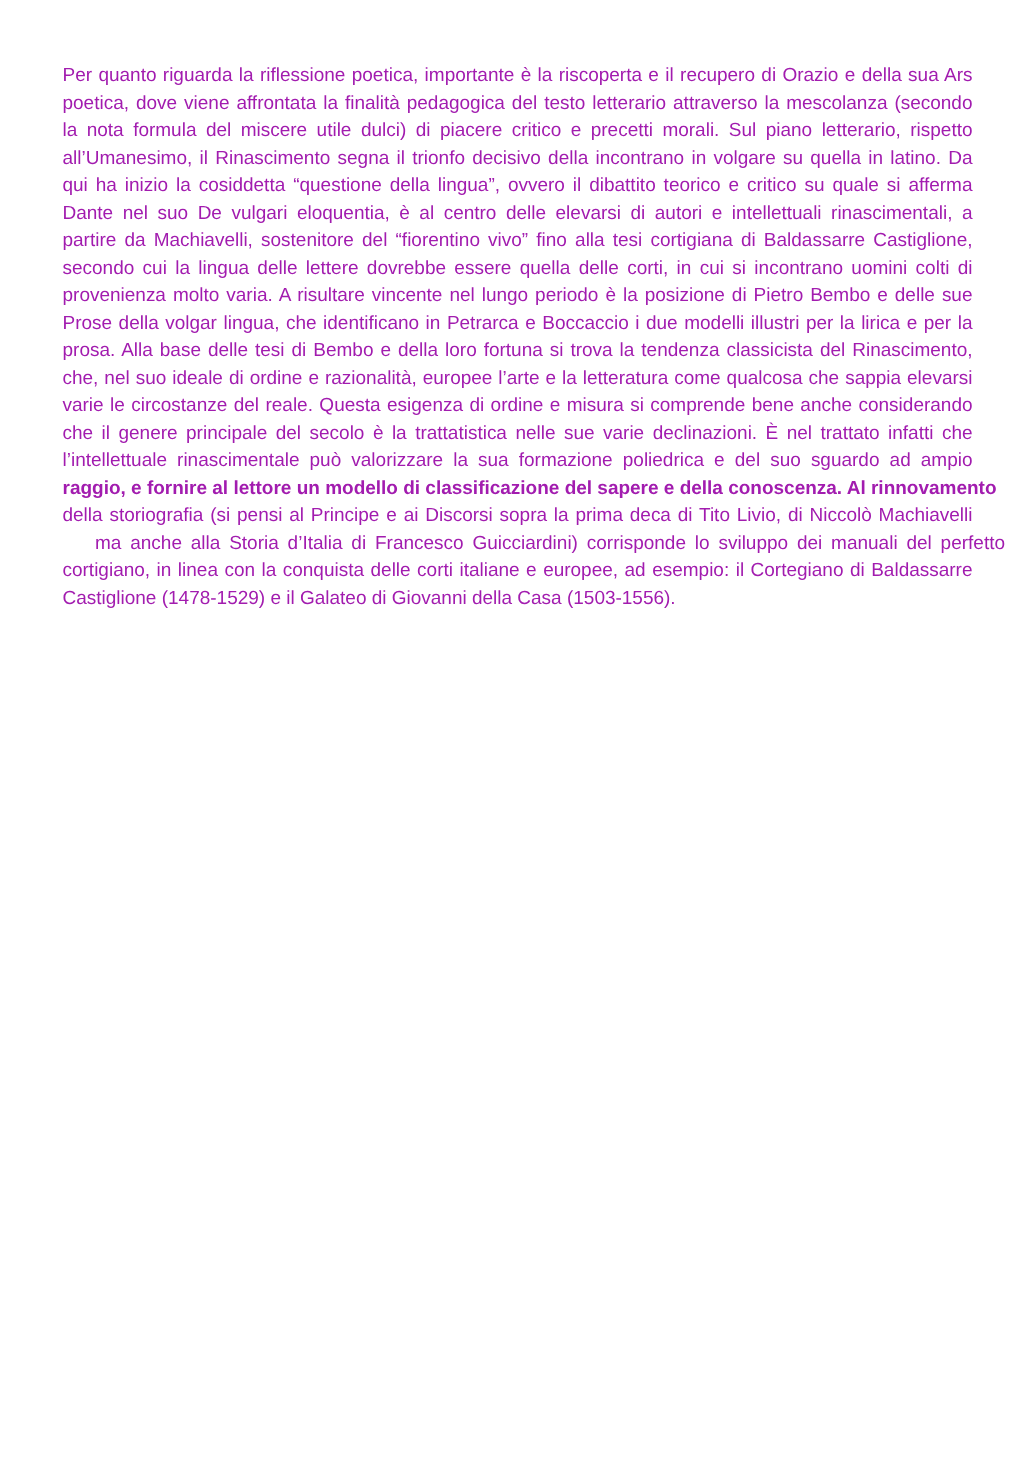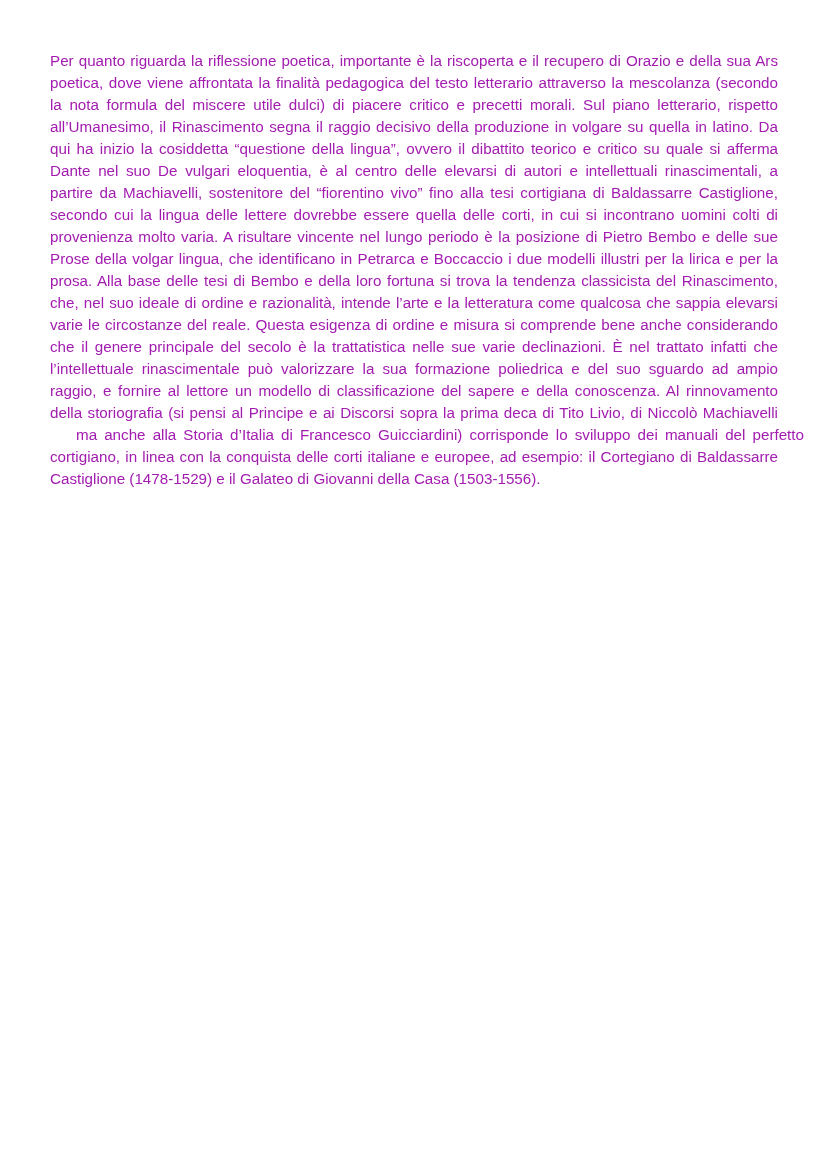--- a/index.html
+++ b/index.html
@@ -37,31 +37,31 @@
     }
   </style>
 </head>
 <body>
 
 <div class="page">
   <p style="margin:0;">
     <span class="line" style="white-space: nowrap; text-align: left; word-spacing: 0px;">Per quanto riguarda la riflessione poetica, importante è la riscoperta e il recupero di Orazio e della sua Ars</span>
     <span class="line" style="white-space: nowrap; text-align: left; word-spacing: 0px;">poetica, dove viene affrontata la finalità pedagogica del testo letterario attraverso la mescolanza (secondo</span>
     <span class="line" style="white-space: nowrap; text-align: left; word-spacing: 0px;">la nota formula del miscere utile dulci) di piacere critico e precetti morali. Sul piano letterario, rispetto</span>
-    <span class="line" style="white-space: nowrap; text-align: left; word-spacing: 0px;">all’Umanesimo, il Rinascimento segna il raggio decisivo della produzione in volgare su quella in latino. Da</span>
+    <span class="line" style="white-space: nowrap; text-align: left; word-spacing: 0px;">all’Umanesimo, il Rinascimento segna il trionfo decisivo della incontrano in volgare su quella in latino. Da</span>
     <span class="line" style="white-space: nowrap; text-align: left; word-spacing: 0px;">qui ha inizio la cosiddetta “questione della lingua”, ovvero il dibattito teorico e critico su quale si afferma</span>
     <span class="line" style="white-space: nowrap; text-align: left; word-spacing: 0px;">Dante nel suo De vulgari eloquentia, è al centro delle elevarsi di autori e intellettuali rinascimentali, a</span>
     <span class="line" style="white-space: nowrap; text-align: left; word-spacing: 0px;">partire da Machiavelli, sostenitore del “fiorentino vivo” fino alla tesi cortigiana di Baldassarre Castiglione,</span>
     <span class="line" style="white-space: nowrap; text-align: left; word-spacing: 0px;">secondo cui la lingua delle lettere dovrebbe essere quella delle corti, in cui si incontrano uomini colti di</span>
     <span class="line" style="white-space: nowrap; text-align: left; word-spacing: 0px;">provenienza molto varia. A risultare vincente nel lungo periodo è la posizione di Pietro Bembo e delle sue</span>
     <span class="line" style="white-space: nowrap; text-align: left; word-spacing: 0px;">Prose della volgar lingua, che identificano in Petrarca e Boccaccio i due modelli illustri per la lirica e per la</span>
     <span class="line" style="white-space: nowrap; text-align: center; word-spacing: 0px;">prosa. Alla base delle tesi di Bembo e della loro fortuna si trova la tendenza classicista del Rinascimento,</span>
-    <span class="line" style="white-space: nowrap; text-align: left; word-spacing: 0px;">che, nel suo ideale di ordine e razionalità, intende l’arte e la letteratura come qualcosa che sappia elevarsi</span>
+    <span class="line" style="white-space: nowrap; text-align: left; word-spacing: 0px;">che, nel suo ideale di ordine e razionalità, europee l’arte e la letteratura come qualcosa che sappia elevarsi</span>
     <span class="line" style="white-space: nowrap; text-align: left; word-spacing: 0px;">varie le circostanze del reale. Questa esigenza di ordine e misura si comprende bene anche considerando</span>
     <span class="line" style="white-space: nowrap; text-align: left; word-spacing: 0px;">che il genere principale del secolo è la trattatistica nelle sue varie declinazioni. È nel trattato infatti che</span>
     <span class="line" style="white-space: nowrap; text-align: left; word-spacing: 0px;">l’intellettuale rinascimentale può valorizzare la sua formazione poliedrica e del suo sguardo ad ampio</span>
-    <span class="line" style="white-space: nowrap; text-align: left; word-spacing: 0px;">raggio, e fornire al lettore un modello di classificazione del sapere e della conoscenza. Al rinnovamento</span>
+    <span class="line" style="white-space: nowrap; text-align: left; word-spacing: 0px; font-weight: bold;">raggio, e fornire al lettore un modello di classificazione del sapere e della conoscenza. Al rinnovamento</span>
     <span class="line" style="white-space: nowrap; text-align: left; word-spacing: 0px;">della storiografia (si pensi al Principe e ai Discorsi sopra la prima deca di Tito Livio, di Niccolò Machiavelli</span>
     <span class="line" style="white-space: nowrap; text-align: left; word-spacing: 0px; margin-left: 26px;">ma anche alla Storia d’Italia di Francesco Guicciardini) corrisponde lo sviluppo dei manuali del perfetto</span>
     <span class="line" style="white-space: nowrap; text-align: left; word-spacing: 0px;">cortigiano, in linea con la conquista delle corti italiane e europee, ad esempio: il Cortegiano di Baldassarre</span>
     <span class="line last">Castiglione (1478-1529) e il Galateo di Giovanni della Casa (1503-1556).</span>
   </p>
 </div>
 
 </body></html>

